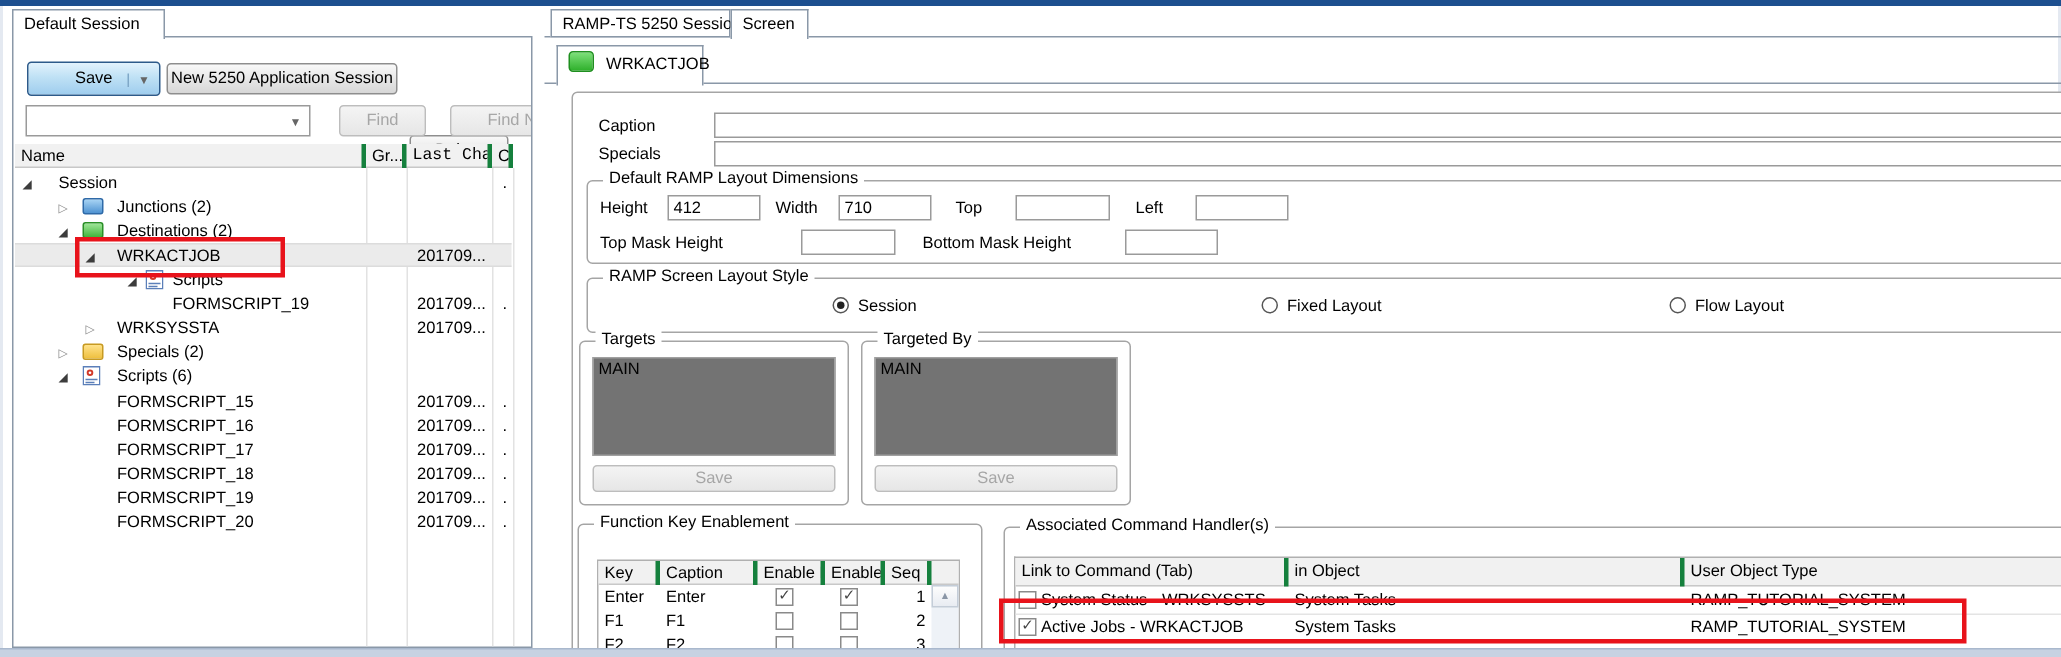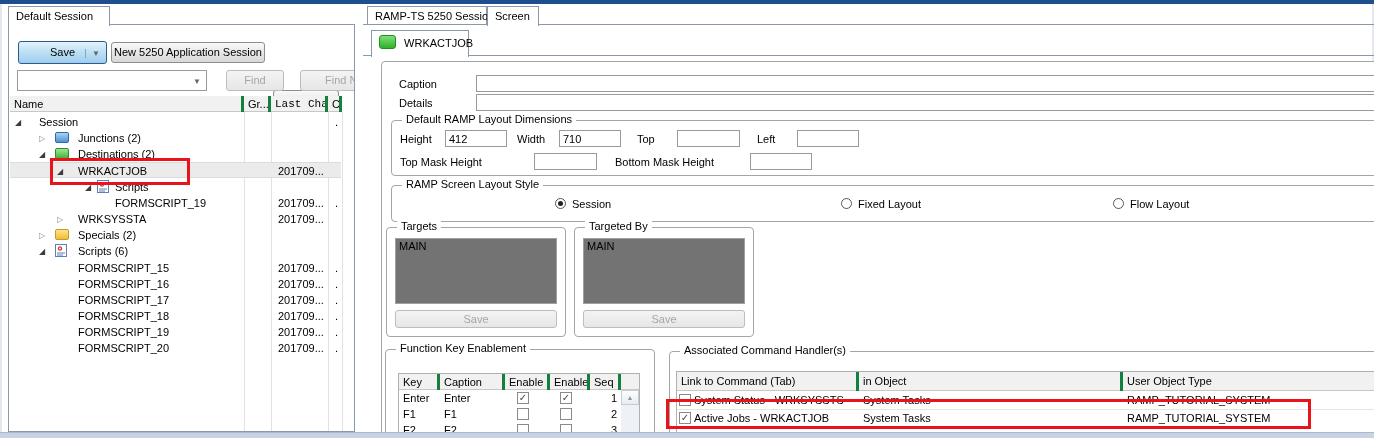--- a/index.html
+++ b/index.html
@@ -200,21 +200,21 @@
   <div class="abs hline" style="left:363px;top:55px;width:1011px;z-index:1;"></div>
   <div class="abs tab active" style="left:371px;top:30px;width:98px;height:27px;line-height:25px;z-index:3;">
     <span style="display:inline-block;width:15px;height:12px;border-radius:3px;background:linear-gradient(#7de07a,#2fb02c);border:1px solid #1f8f1f;vertical-align:-2px;margin-right:5px;"></span>
     <span>WRKACTJOB</span>
   </div>
 
   <div class="abs gbox" style="left:381px;top:61px;width:1000px;height:390px;">
 
     <span class="abs lbl" style="left:17px;top:16px;">Caption</span>
     <input class="abs tfield" style="left: 94px; top: 13px; width: 912px; height: 17px;" value="">
-    <span class="abs lbl" style="left:17px;top:35px;">Details</span>
+    <span class="abs lbl" style="left:17px;top:35px;">Specials</span>
     <input class="abs tfield" style="left: 94px; top: 32px; width: 912px; height: 17px;" value="">
 
     <div class="abs gbox" style="left:9px;top:58px;width:990px;height:56px;">
       <span class="glabel">Default RAMP Layout Dimensions</span>
       <span class="abs lbl" style="left:8px;top:12px;">Height</span>
       <input class="abs tfield" style="left: 53px; top: 9px; width: 62px; height: 17px;" value="412">
       <span class="abs lbl" style="left:125px;top:12px;">Width</span>
       <input class="abs tfield" style="left: 167px; top: 9px; width: 62px; height: 17px;" value="710">
       <span class="abs lbl" style="left:245px;top:12px;">Top</span>
       <input class="abs tfield" style="left: 285px; top: 9px; width: 63px; height: 17px;" value="">

